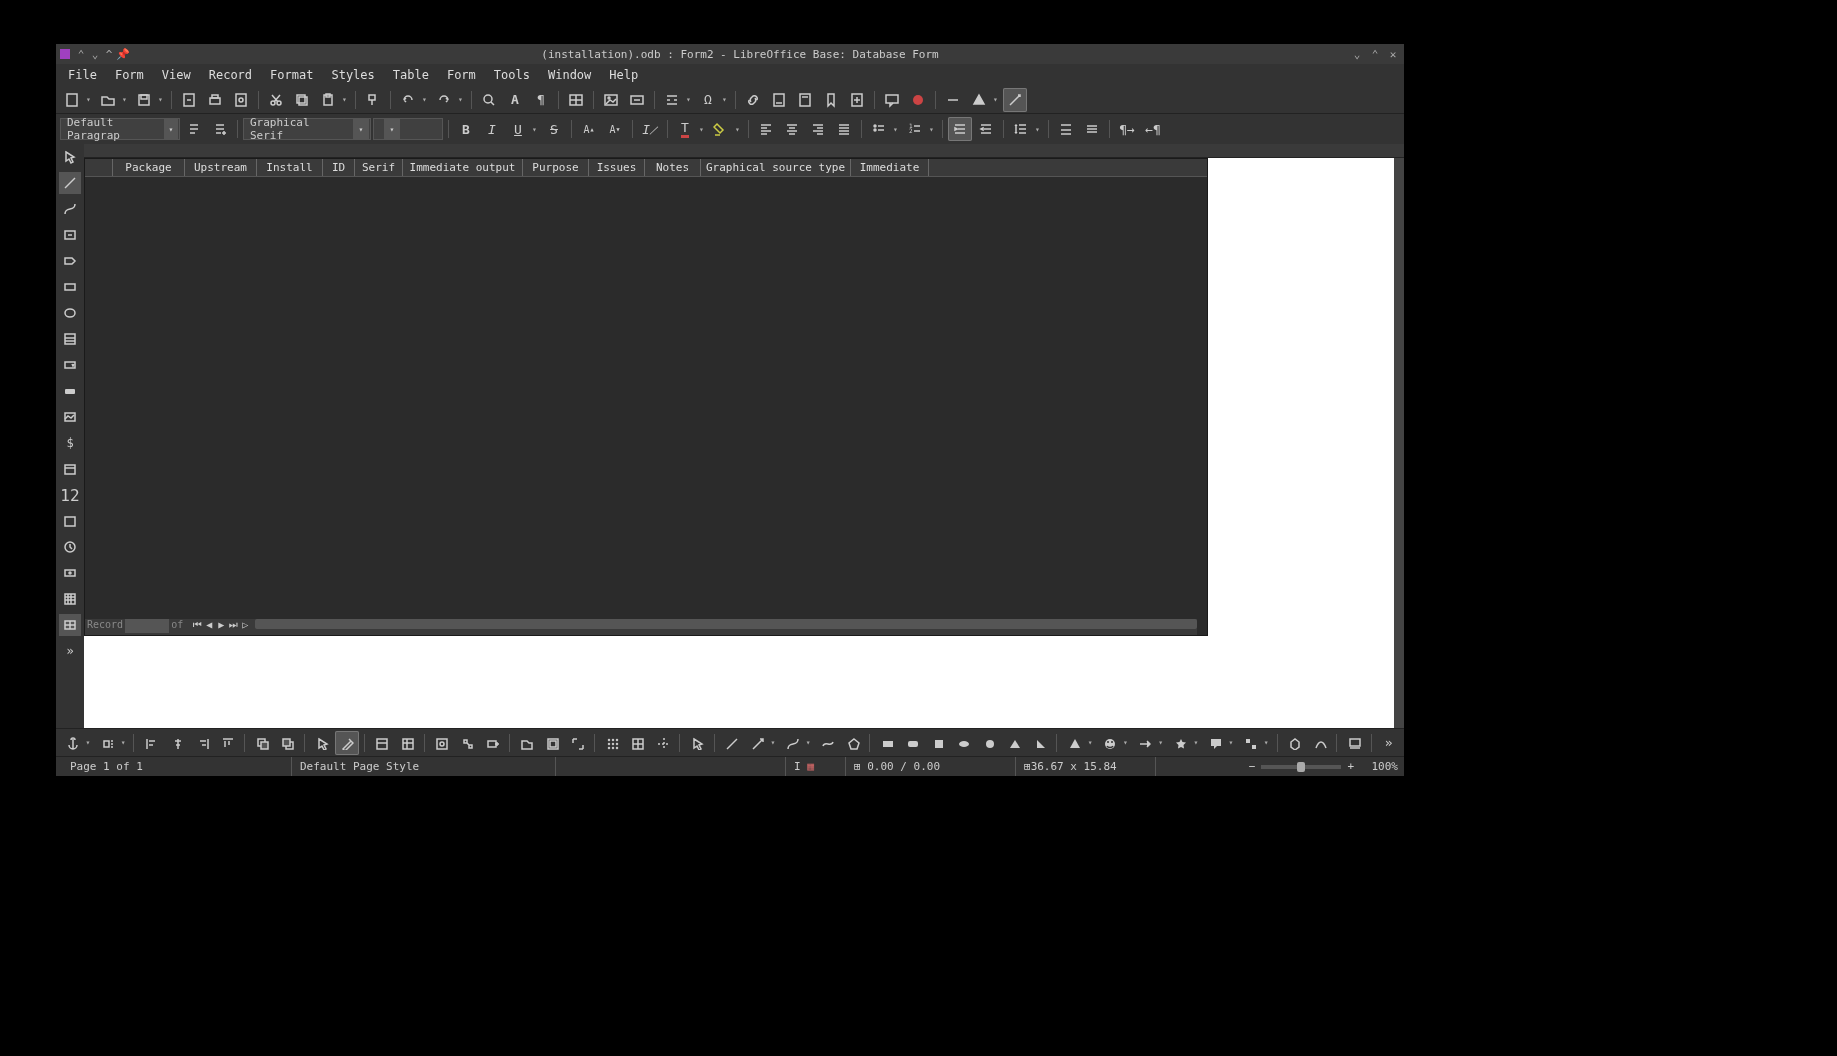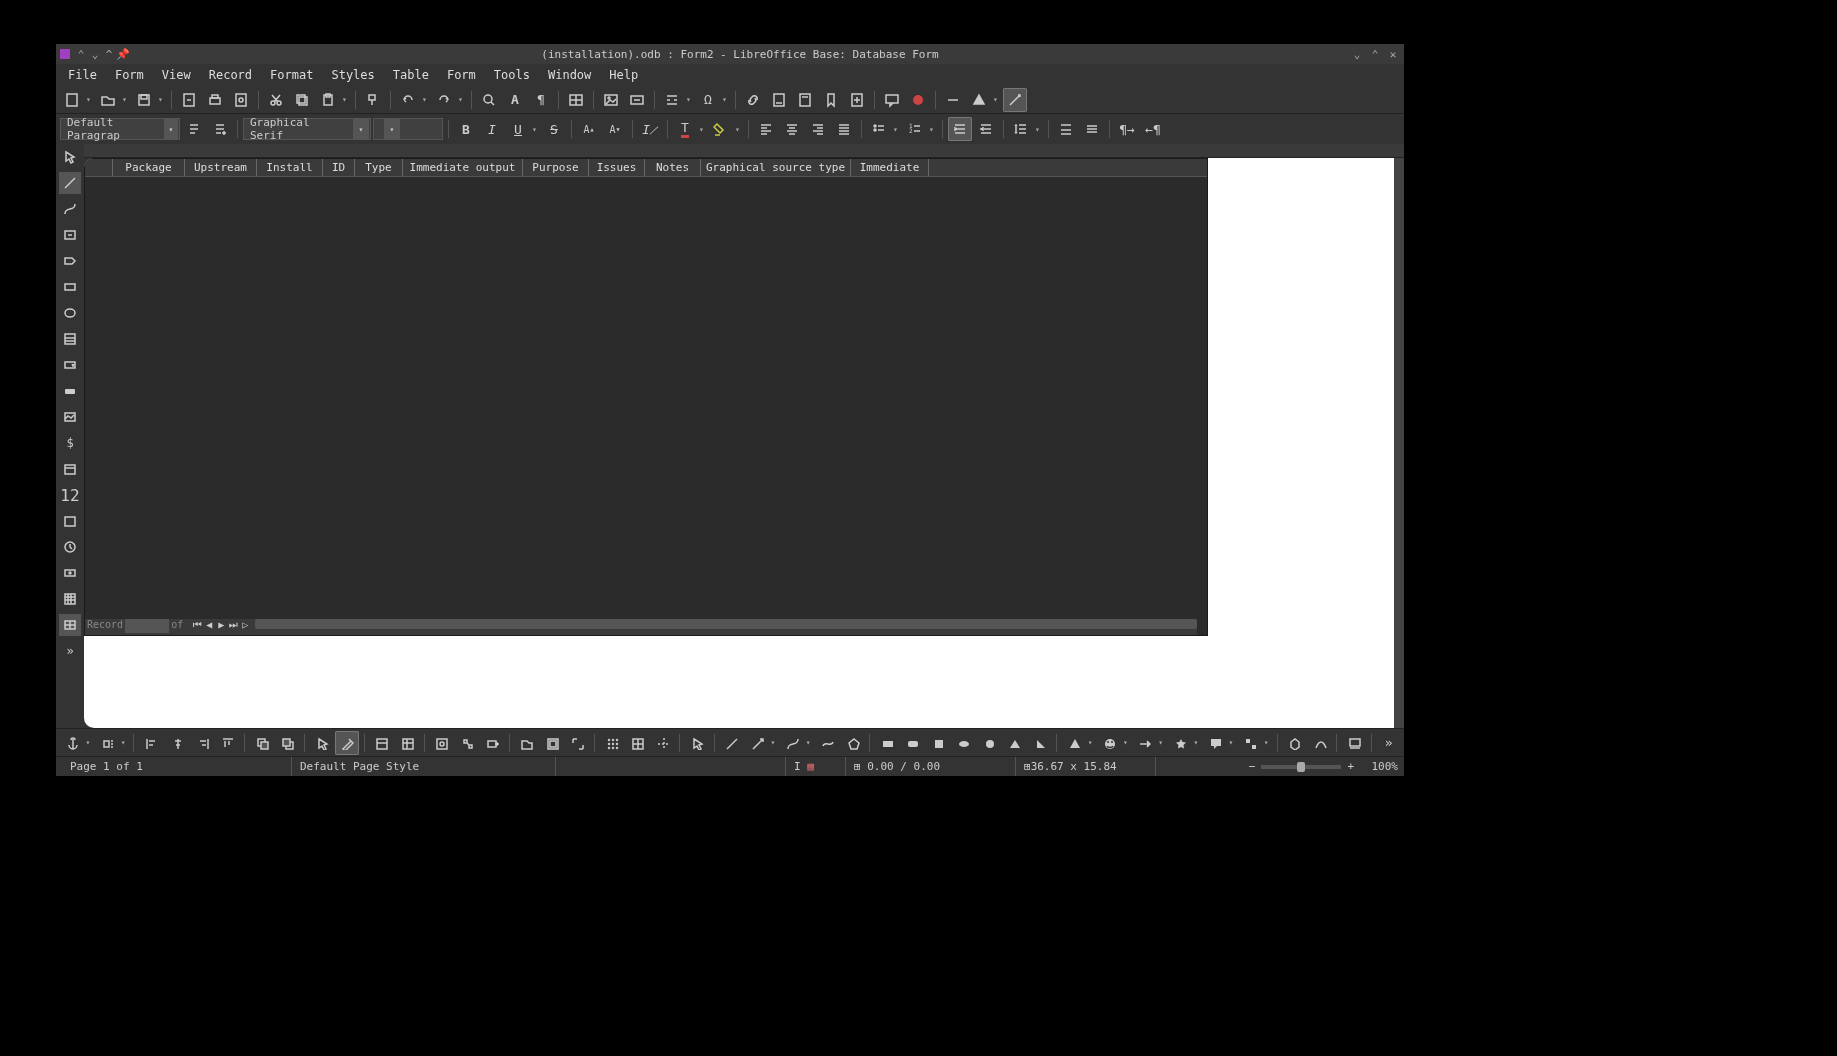--- a/index.html
+++ b/index.html
@@ -19,21 +19,21 @@
 .drp { width: 8px; font-size: 8px; color: #aaa; }
 .fmtrow { height: 30px; background: #333; display: flex; align-items: center; padding: 0 4px; gap: 2px; }
 .combo { height: 22px; background: #404040; border: 1px solid #555; display: flex; align-items: center; padding: 0 6px; font-size: 11px; color: #ccc; }
 .combo .arrow { background: #555; width: 16px; height: 20px; display: flex; align-items: center; justify-content: center; margin-left: 4px; margin-right: -5px; font-size: 8px; }
 .workarea { flex: 1; display: flex; background: #333; overflow: hidden; }
 .leftbar { width: 28px; background: #333; display: flex; flex-direction: column; align-items: center; padding-top: 2px; gap: 4px; }
 .leftbar .lb { width: 22px; height: 22px; display: flex; align-items: center; justify-content: center; color: #ccc; font-size: 12px; cursor: pointer; }
 .leftbar .lb.active { background: #555; }
 .mainarea { flex: 1; display: flex; flex-direction: column; position: relative; }
 .hruler { height: 14px; background: #3a3a3a; border-bottom: 1px solid #222; }
-.canvaswrap { flex: 1; background: #fff; position: relative; overflow: hidden; border-radius: 10px; }
+.canvaswrap { flex: 1; background: #fff; position: relative; overflow: hidden; }
 .darkform { position: absolute; left: 0; top: 0; width: 1124px; height: 478px; background: #2b2b2b; border: 1px solid #1a1a1a; }
 .gridhdr { display: flex; background: #3a3a3a; height: 18px; font-size: 11px; color: #ddd; border-bottom: 1px solid #555; }
 .gh { border-right: 1px solid #666; display: flex; align-items: center; justify-content: center; padding: 0 4px; white-space: nowrap; }
 .recbar { position: absolute; bottom: 0; left: 0; right: 10px; height: 16px; background: #3a3a3a; display: flex; font-size: 10px; color: #888; }
 .recbar .rlbl { padding: 0 2px; }
 .recbar .rinp { width: 44px; height: 14px; background: #555; }
 .recbar .rnav { display: flex; margin-left: 6px; }
 .recbar .rnav span { width: 12px; text-align: center; color: #ccc; cursor: pointer; }
 .recbar .rhsb { flex: 1; height: 10px; background: #555; margin-left: 4px; border-radius: 2px; }
 .rightpg { position: absolute; left: 1128px; top: 0; bottom: 0; width: 192px; background: #fff; }
@@ -480,21 +480,21 @@
     <div class="mainarea">
       <div class="hruler"></div>
       <div class="canvaswrap">
         <div class="darkform">
           <div class="gridhdr">
             <div class="gh" style="width:28px"></div>
             <div class="gh" style="width:72px">Package</div>
             <div class="gh" style="width:72px">Upstream</div>
             <div class="gh" style="width:66px">Install</div>
             <div class="gh" style="width:32px">ID</div>
-            <div class="gh" style="width:48px">Type</div>
+            <div class="gh" style="width:48px">Serif</div>
             <div class="gh" style="width:120px">Immediate output</div>
             <div class="gh" style="width:66px">Purpose</div>
             <div class="gh" style="width:56px">Issues</div>
             <div class="gh" style="width:56px">Notes</div>
             <div class="gh" style="width:150px">Graphical source type</div>
             <div class="gh" style="width:78px">Immediate</div>
           </div>
           <div class="recbar">
             <span class="rlbl">Record</span>
             <span class="rinp"></span>

